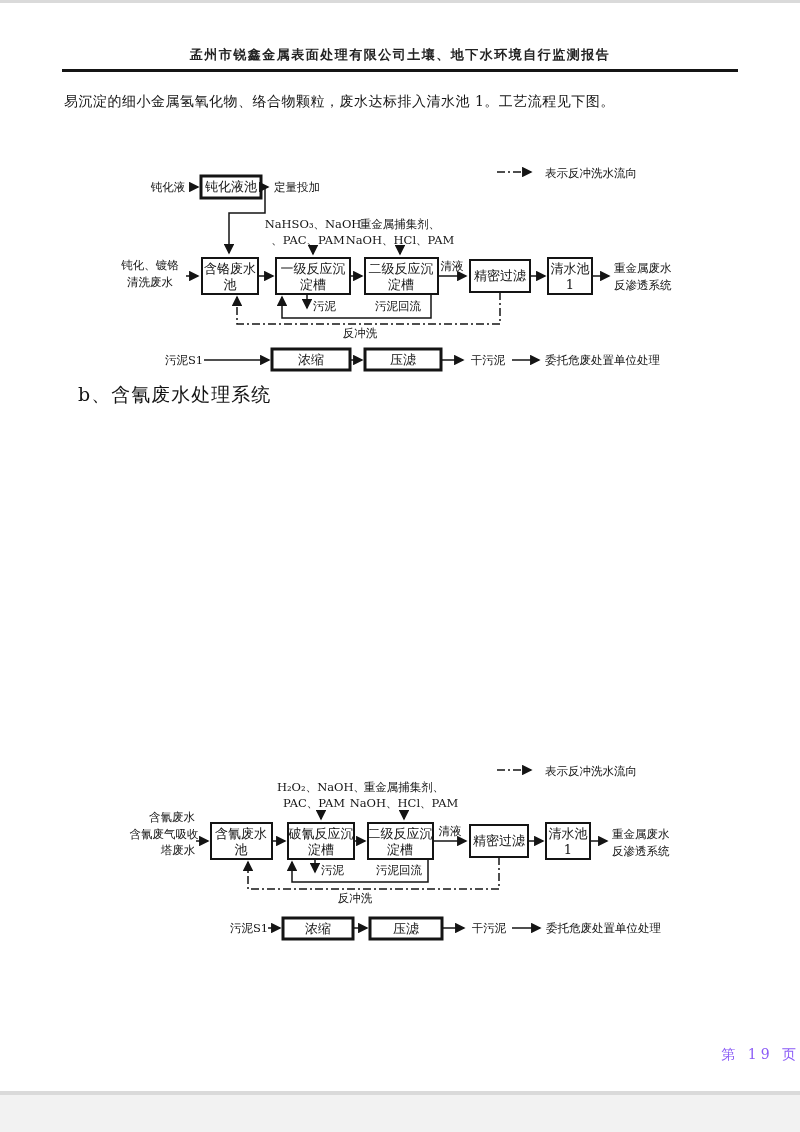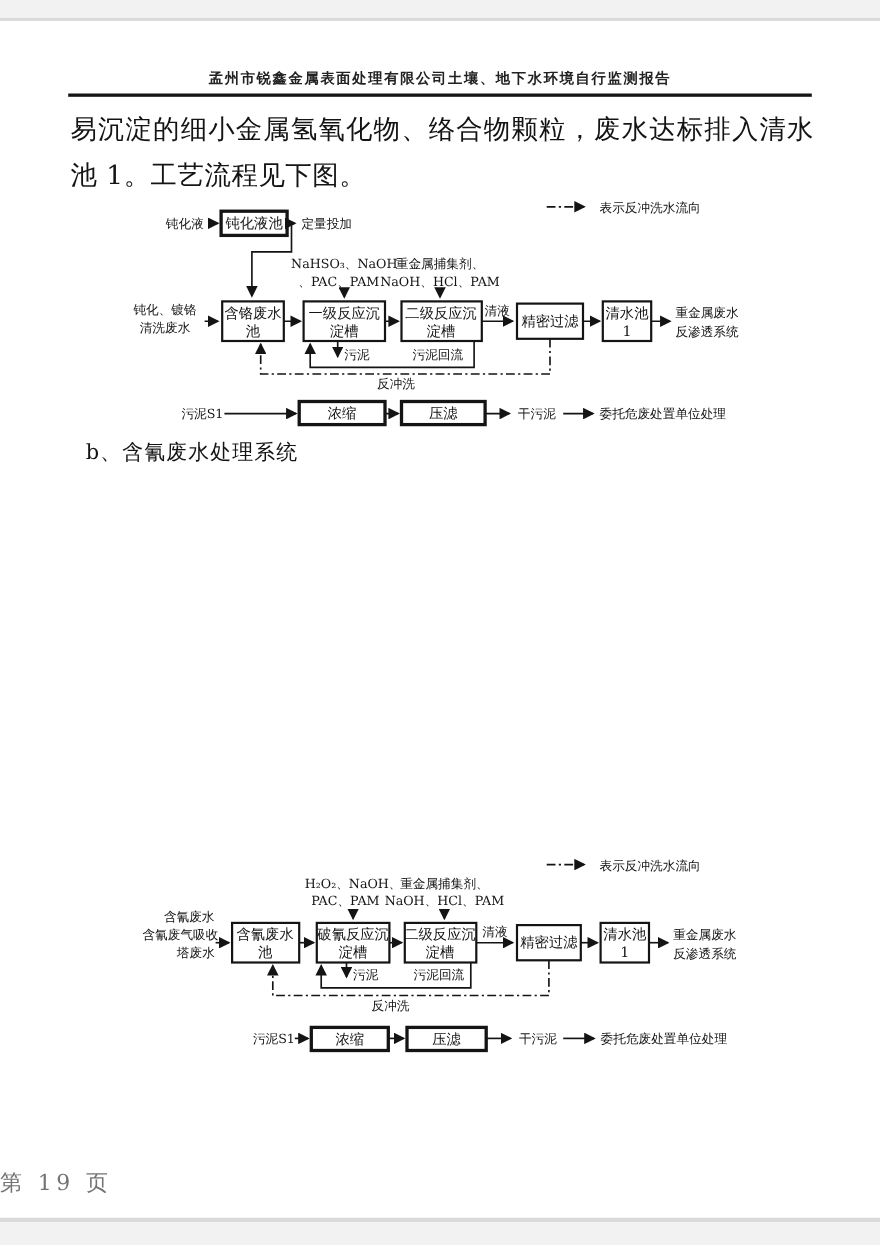--- a/index.html
+++ b/index.html
@@ -1,42 +1,42 @@
 <!DOCTYPE html>
 <html><head>
 <meta charset="utf-8">
 <style>
   html,body{margin:0;padding:0;background:#f2f2f2;}
   .page{
-    position:relative; width:800px; height:1095px; margin:16px auto;
+    position:relative; width:800px; height:1095px; margin:0 auto;
     background:#ffffff; overflow:hidden;
     font-family:"DejaVu Serif","Liberation Serif",serif; color:#141414;
   }
   .edge{position:absolute;left:0;right:0;background:#dadada;}
   .edge.top{top:0;height:3px;}
   .edge.bottom{bottom:0;height:4px;}
   .header-title{
     position:absolute; top:46px; left:0; width:100%; text-align:center;
     font-size:13px; font-weight:bold; letter-spacing:1.5px; color:#222;
   }
   .header-rule{position:absolute; top:69px; left:62px; right:62px; height:0;
     border-top:3px solid #151515;}
   .doc-text{
-    position:absolute; left:64px; width:676px; font-size:24px;
+    position:absolute; left:64px; width:676px; font-size:14px;
     line-height:42px; text-align:justify; text-justify:inter-ideograph;
     letter-spacing:0.5px;
   }
   .indent{text-indent:2em;}
   .heading-b{
     position:absolute; left:78px; top:382px; font-size:19px; font-weight:normal;
     letter-spacing:1px;
   }
   .footer-page{
-    position:absolute; top:1046px; left:0; width:100%; text-align:left;
-    font-size:20px; letter-spacing:4px; color:#737373;
+    position:absolute; top:1046px; left:0; width:100%; text-align:right;
+    font-size:14px; letter-spacing:4px; color:#8b5cf6;
   }
   svg.flowchart{position:absolute; left:0;}
   #fc1{top:158px;}
   #fc2{top:755px;}
   svg .box{fill:#ffffff; stroke:#141414; stroke-width:2px;}
   svg .bold{stroke-width:3px;}
   svg .ln{stroke:#141414; stroke-width:1.5px; fill:none;}
   svg .dashdot{stroke-dasharray:8 3 2 3;}
   svg text{fill:#141414; font-family:"DejaVu Serif","Liberation Serif",serif;}
   svg .lbl{font-size:11.5px; text-anchor:middle;}

